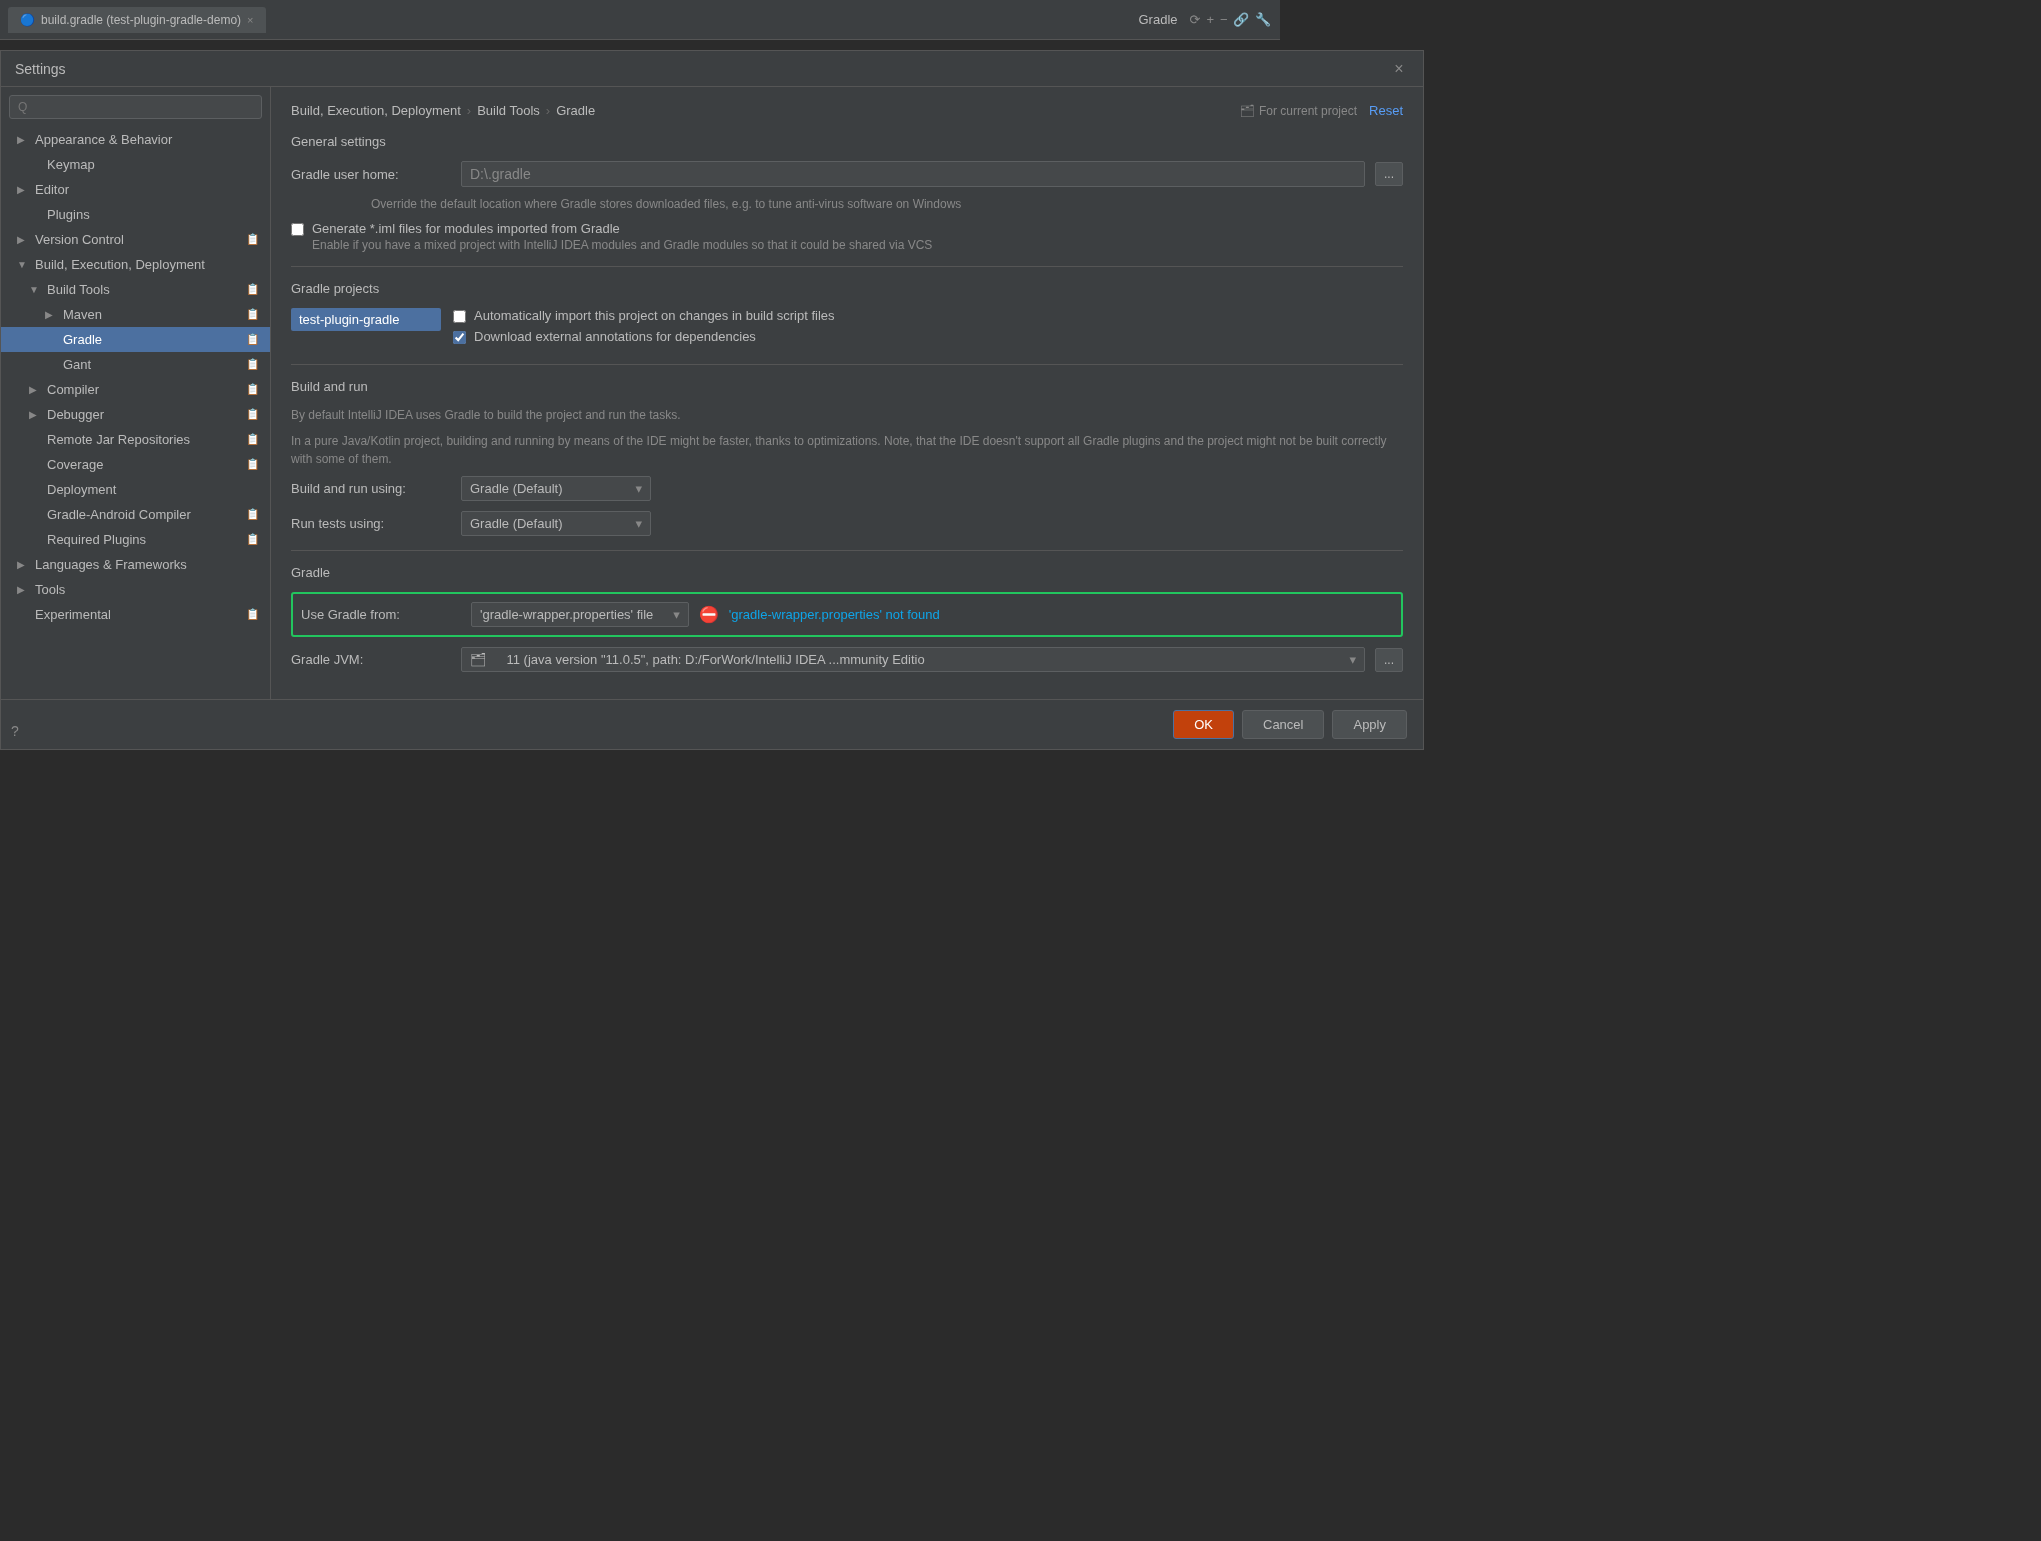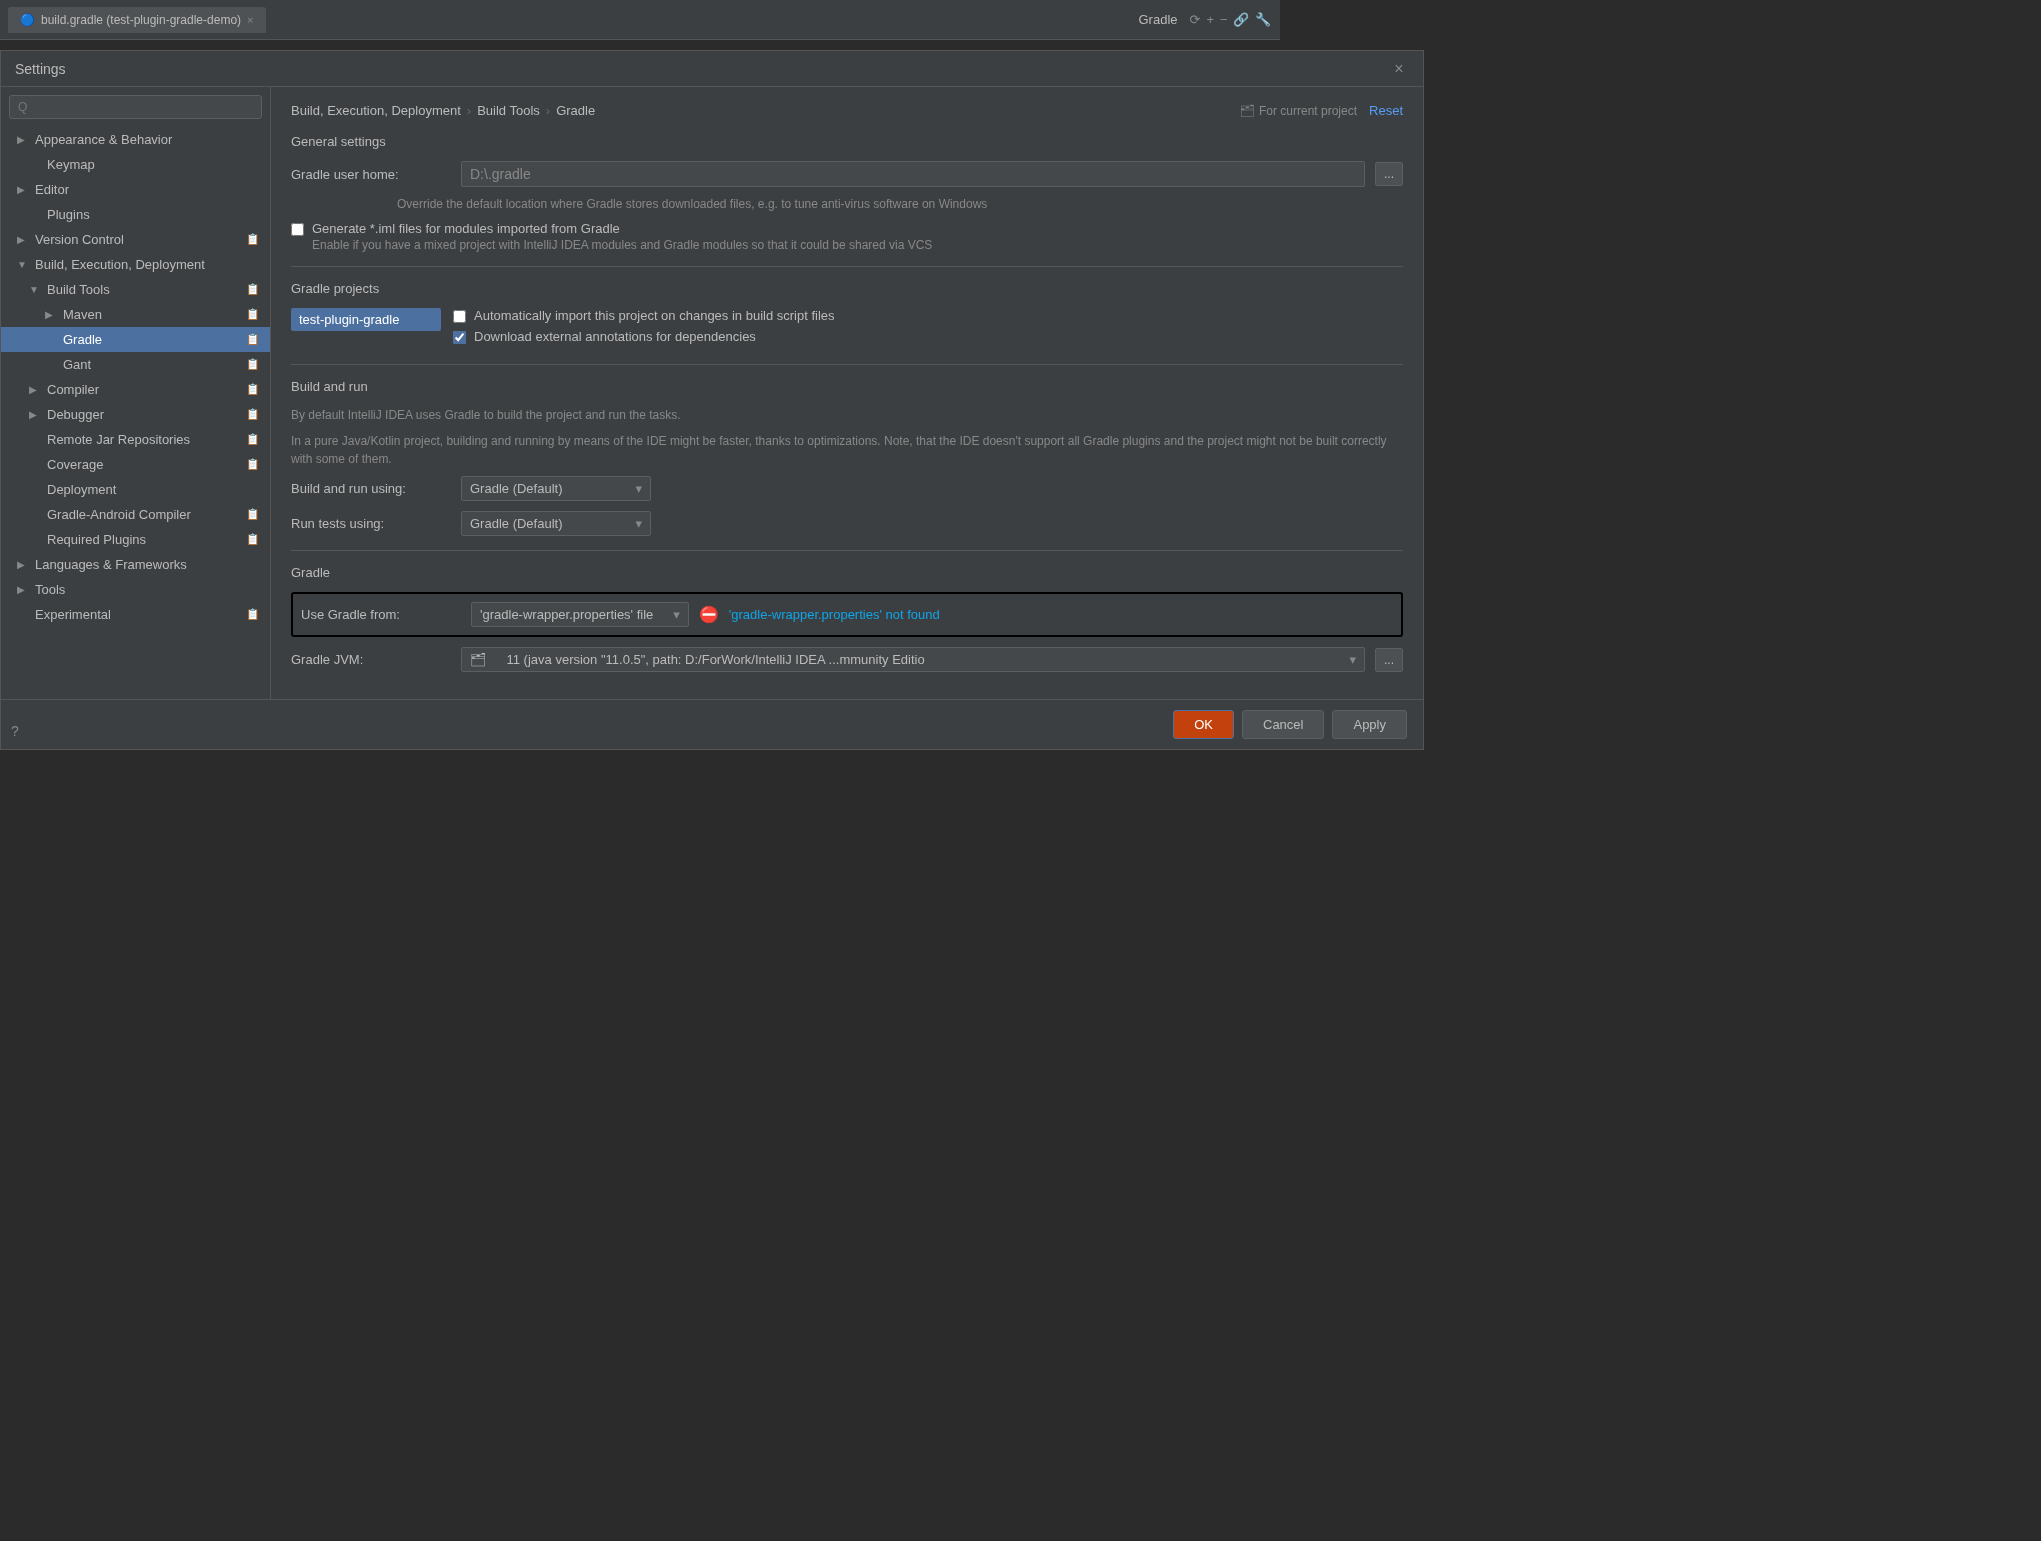--- a/index.html
+++ b/index.html
@@ -224,21 +224,21 @@
       border: 1px solid #5c5f61;
       color: #bbbbbb;
       padding: 4px 8px;
       cursor: pointer;
       font-size: 12px;
       border-radius: 2px;
     }
     .hint-text {
       color: #888;
       font-size: 12px;
-      margin-left: 106px;
+      margin-left: 80px;
       margin-bottom: 10px;
     }
 
     
     .checkbox-row {
       display: flex;
       align-items: flex-start;
       margin-bottom: 6px;
       gap: 8px;
     }
@@ -301,21 +301,21 @@
     }
     .dropdown-arrow { color: #888; margin-left: auto; }
 
     
     .gradle-section { margin-top: 4px; }
     .gradle-use-row {
       display: flex;
       align-items: center;
       gap: 10px;
       padding: 8px;
-      border: 2px solid #000000;
+      border: 2px solid #22c55e;
       border-radius: 3px;
       background: #3c3f41;
       margin-bottom: 10px;
     }
     .error-icon {
       color: #cc3333;
       font-size: 16px;
     }
     .error-text {
       color: #0ea5e9;

